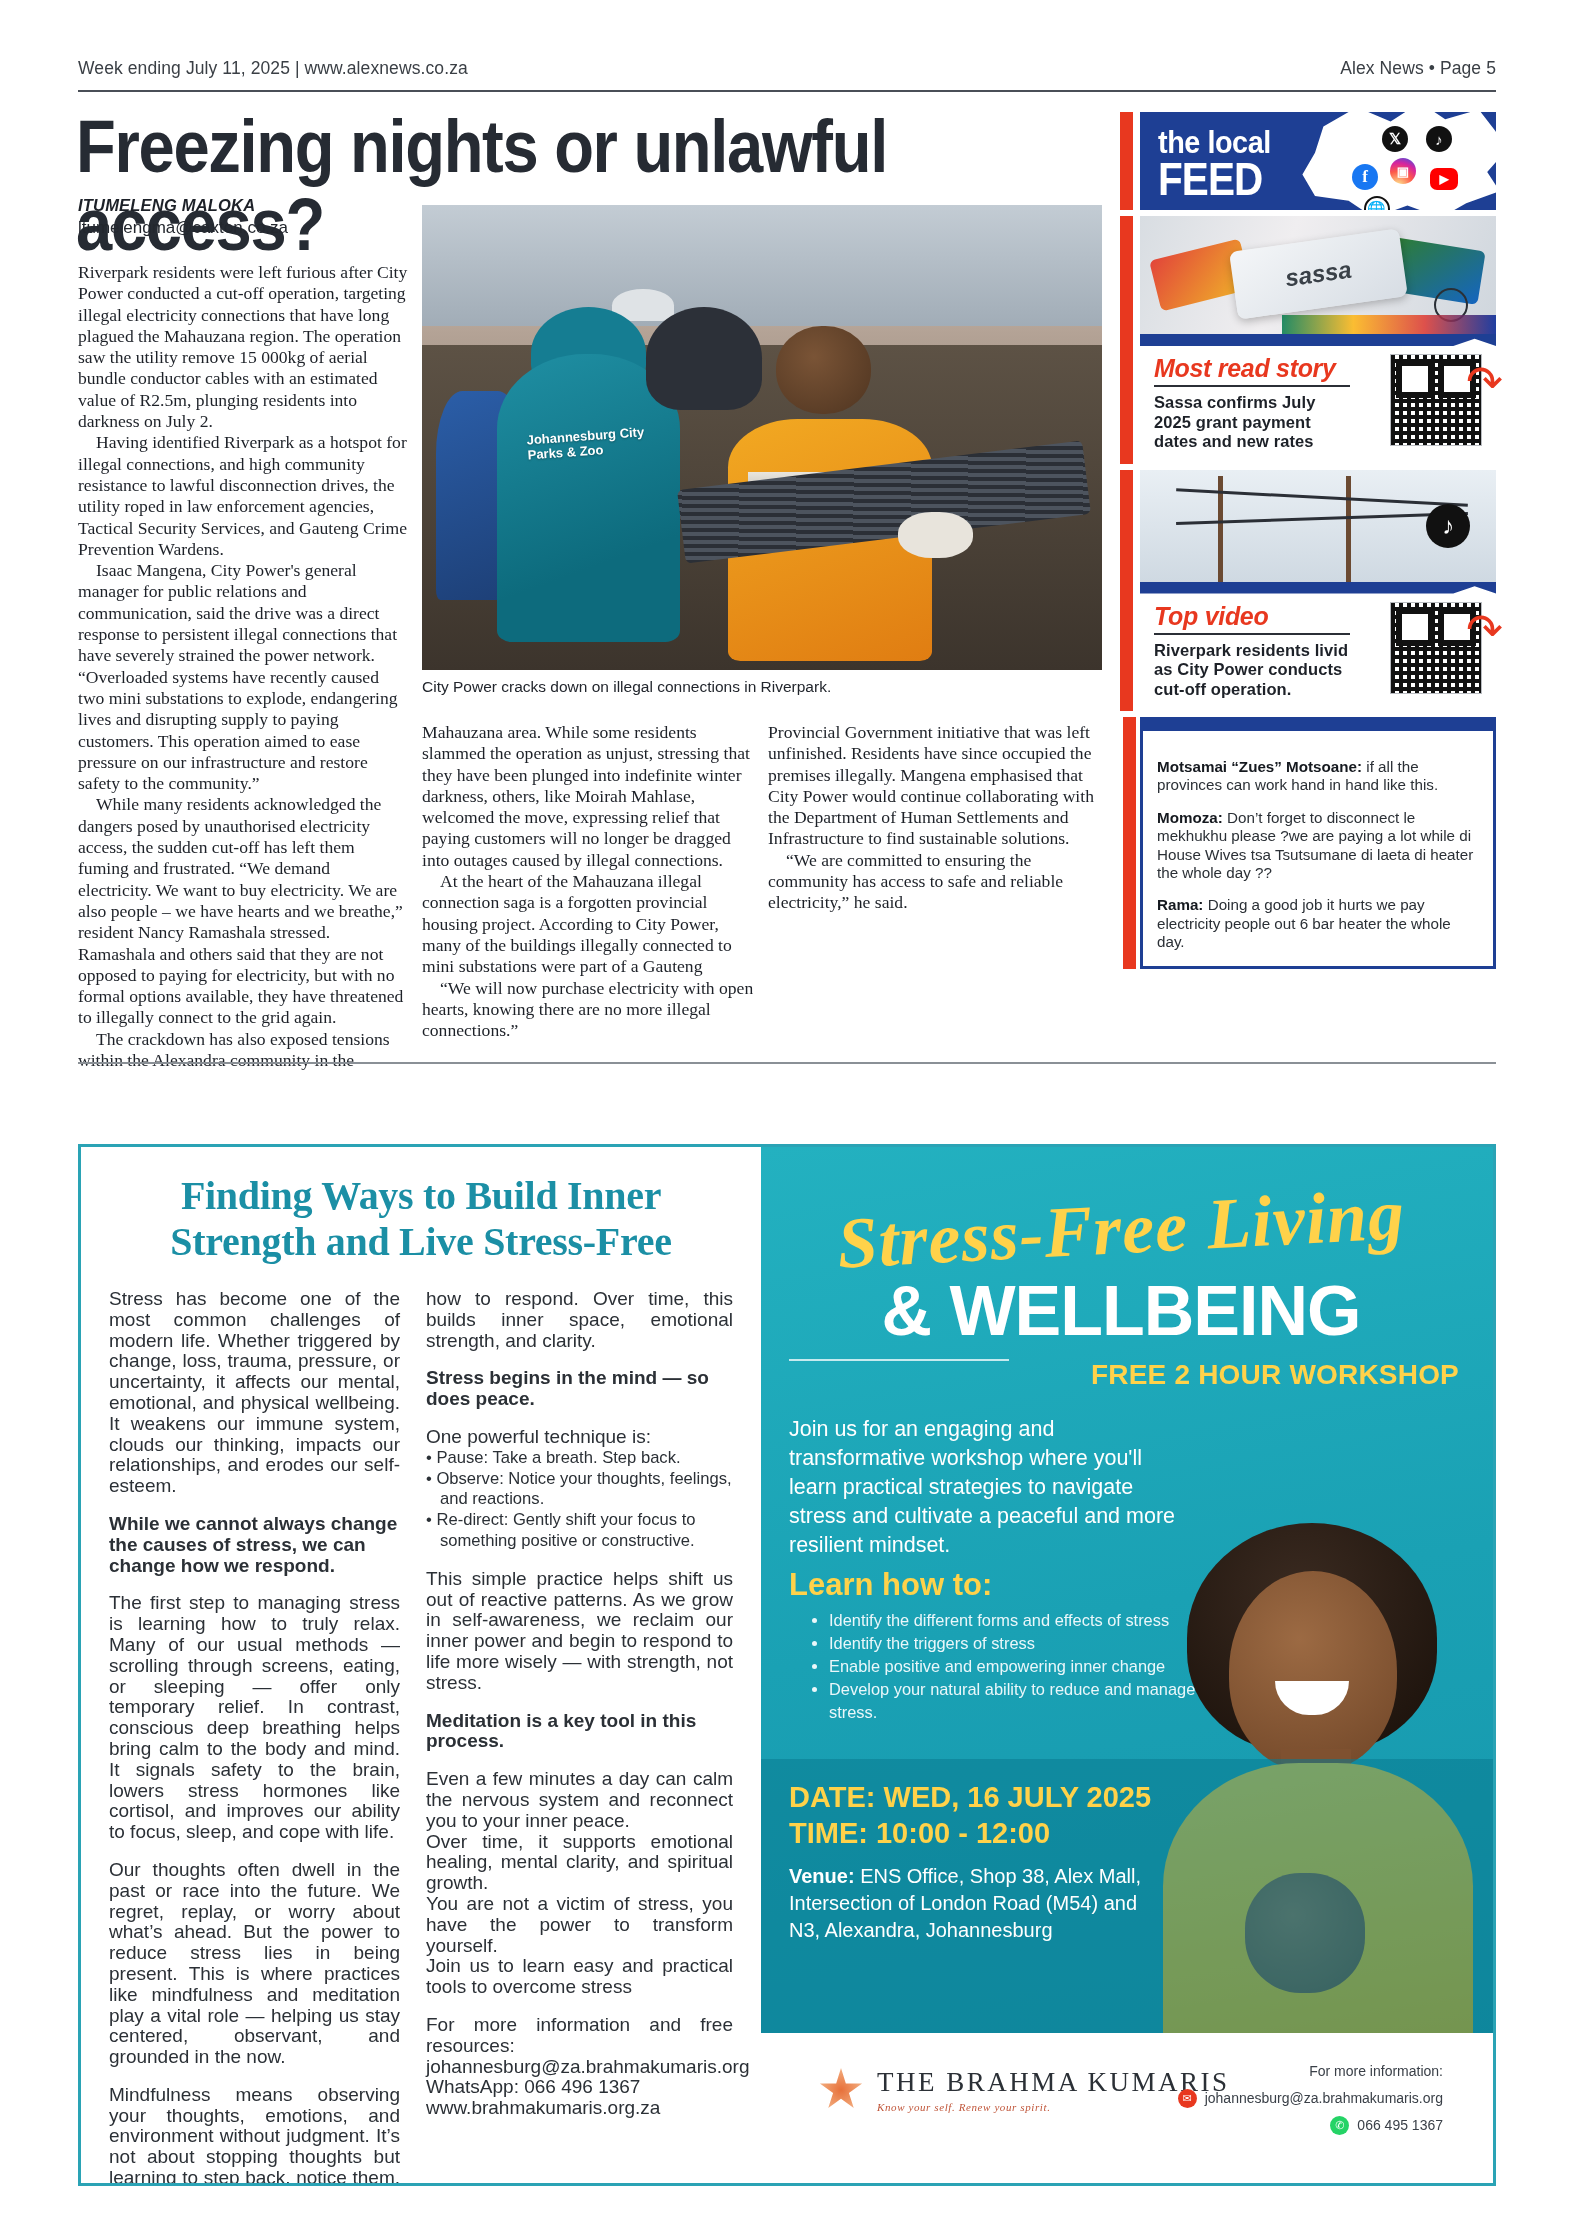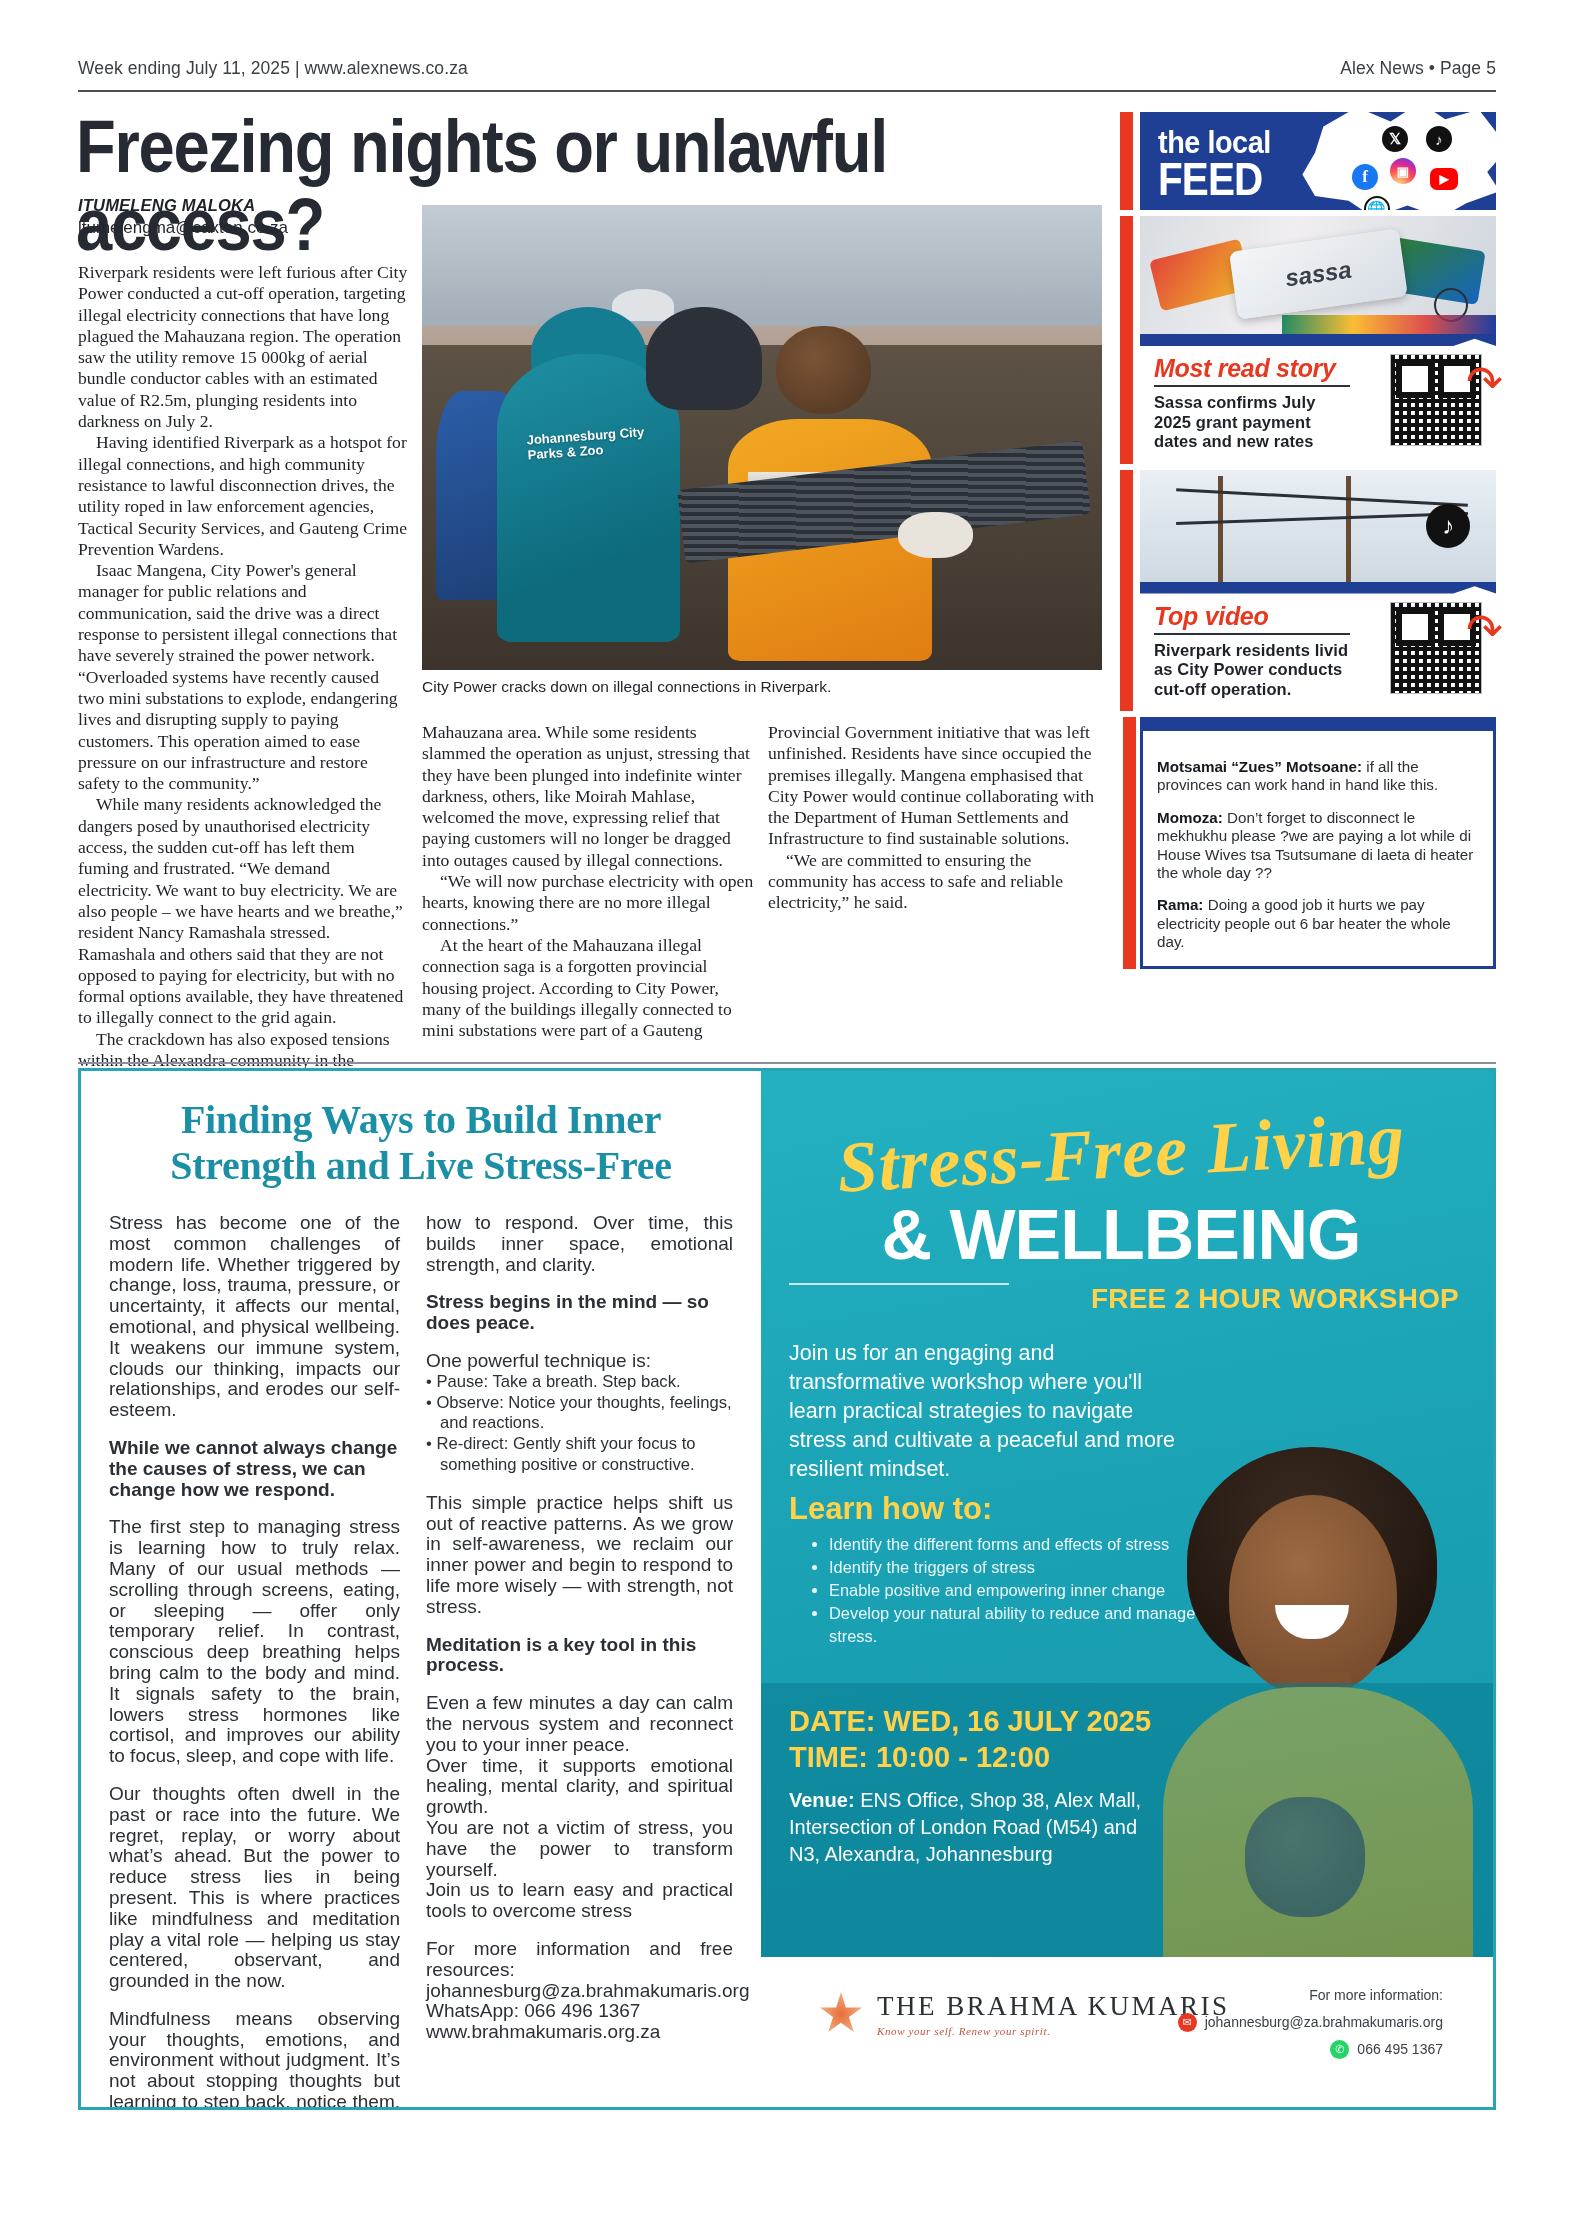--- a/index.html
+++ b/index.html
@@ -278,21 +278,21 @@
   .cmt b { color: #15191f; }
 
   
   .divider {
     position: absolute; left: 78px; top: 1062px; width: 1418px; height: 2px;
     background: #8a9096;
   }
 
   
   .ad {
-    position: absolute; left: 78px; top: 1068px; width: 1418px; height: 1042px;
+    position: absolute; left: 78px; top: 1144px; width: 1418px; height: 1042px;
     border: 3px solid #2aa3b5;
     background: #fff; overflow: hidden;
   }
   .ad-left { position: absolute; left: 0; top: 0; width: 680px; height: 100%; padding: 26px 28px 0 28px; }
   .ad-title {
     font-family: "Liberation Serif", serif;
     font-weight: bold; color: #1b8fa5; font-size: 40px; line-height: 46px;
     text-align: center; letter-spacing: -.3px; margin-bottom: 24px;
   }
   .ad-cols { display: flex; gap: 26px; }
@@ -453,22 +453,22 @@
   <div id="col1" class="col-serif">
     <p>Riverpark residents were left furious after City Power conducted a cut-off operation, targeting illegal electricity connections that have long plagued the Mahauzana region. The operation saw the utility remove 15 000kg of aerial bundle conductor cables with an estimated value of R2.5m, plunging residents into darkness on July 2.</p>
     <p class="indent">Having identified Riverpark as a hotspot for illegal connections, and high community resistance to lawful disconnection drives, the utility roped in law enforcement agencies, Tactical Security Services, and Gauteng Crime Prevention Wardens.</p>
     <p class="indent">Isaac Mangena, City Power's general manager for public relations and communication, said the drive was a direct response to persistent illegal connections that have severely strained the power network. “Overloaded systems have recently caused two mini substations to explode, endangering lives and disrupting supply to paying customers. This operation aimed to ease pressure on our infrastructure and restore safety to the community.”</p>
     <p class="indent">While many residents acknowledged the dangers posed by unauthorised electricity access, the sudden cut-off has left them fuming and frustrated. “We demand electricity. We want to buy electricity. We are also people – we have hearts and we breathe,” resident Nancy Ramashala stressed. Ramashala and others said that they are not opposed to paying for electricity, but with no formal options available, they have threatened to illegally connect to the grid again.</p>
     <p class="indent">The crackdown has also exposed tensions within the Alexandra community in the</p>
   </div>
 
   <div id="col2" class="col-serif">
     <p>Mahauzana area. While some residents slammed the operation as unjust, stressing that they have been plunged into indefinite winter darkness, others, like Moirah Mahlase, welcomed the move, expressing relief that paying customers will no longer be dragged into outages caused by illegal connections.</p>
+    <p class="indent">At the heart of the Mahauzana illegal connection saga is a forgotten provincial housing project. According to City Power, many of the buildings illegally connected to mini substations were part of a Gauteng</p>
     <p class="indent">“We will now purchase electricity with open hearts, knowing there are no more illegal connections.”</p>
-    <p class="indent">At the heart of the Mahauzana illegal connection saga is a forgotten provincial housing project. According to City Power, many of the buildings illegally connected to mini substations were part of a Gauteng</p>
   </div>
 
   <div id="col3" class="col-serif">
     <p>Provincial Government initiative that was left unfinished. Residents have since occupied the premises illegally. Mangena emphasised that City Power would continue collaborating with the Department of Human Settlements and Infrastructure to find sustainable solutions.</p>
     <p class="indent">“We are committed to ensuring the community has access to safe and reliable electricity,” he said.</p>
   </div>
 
   <div class="sidebar">
 
     <div class="feed-block">

